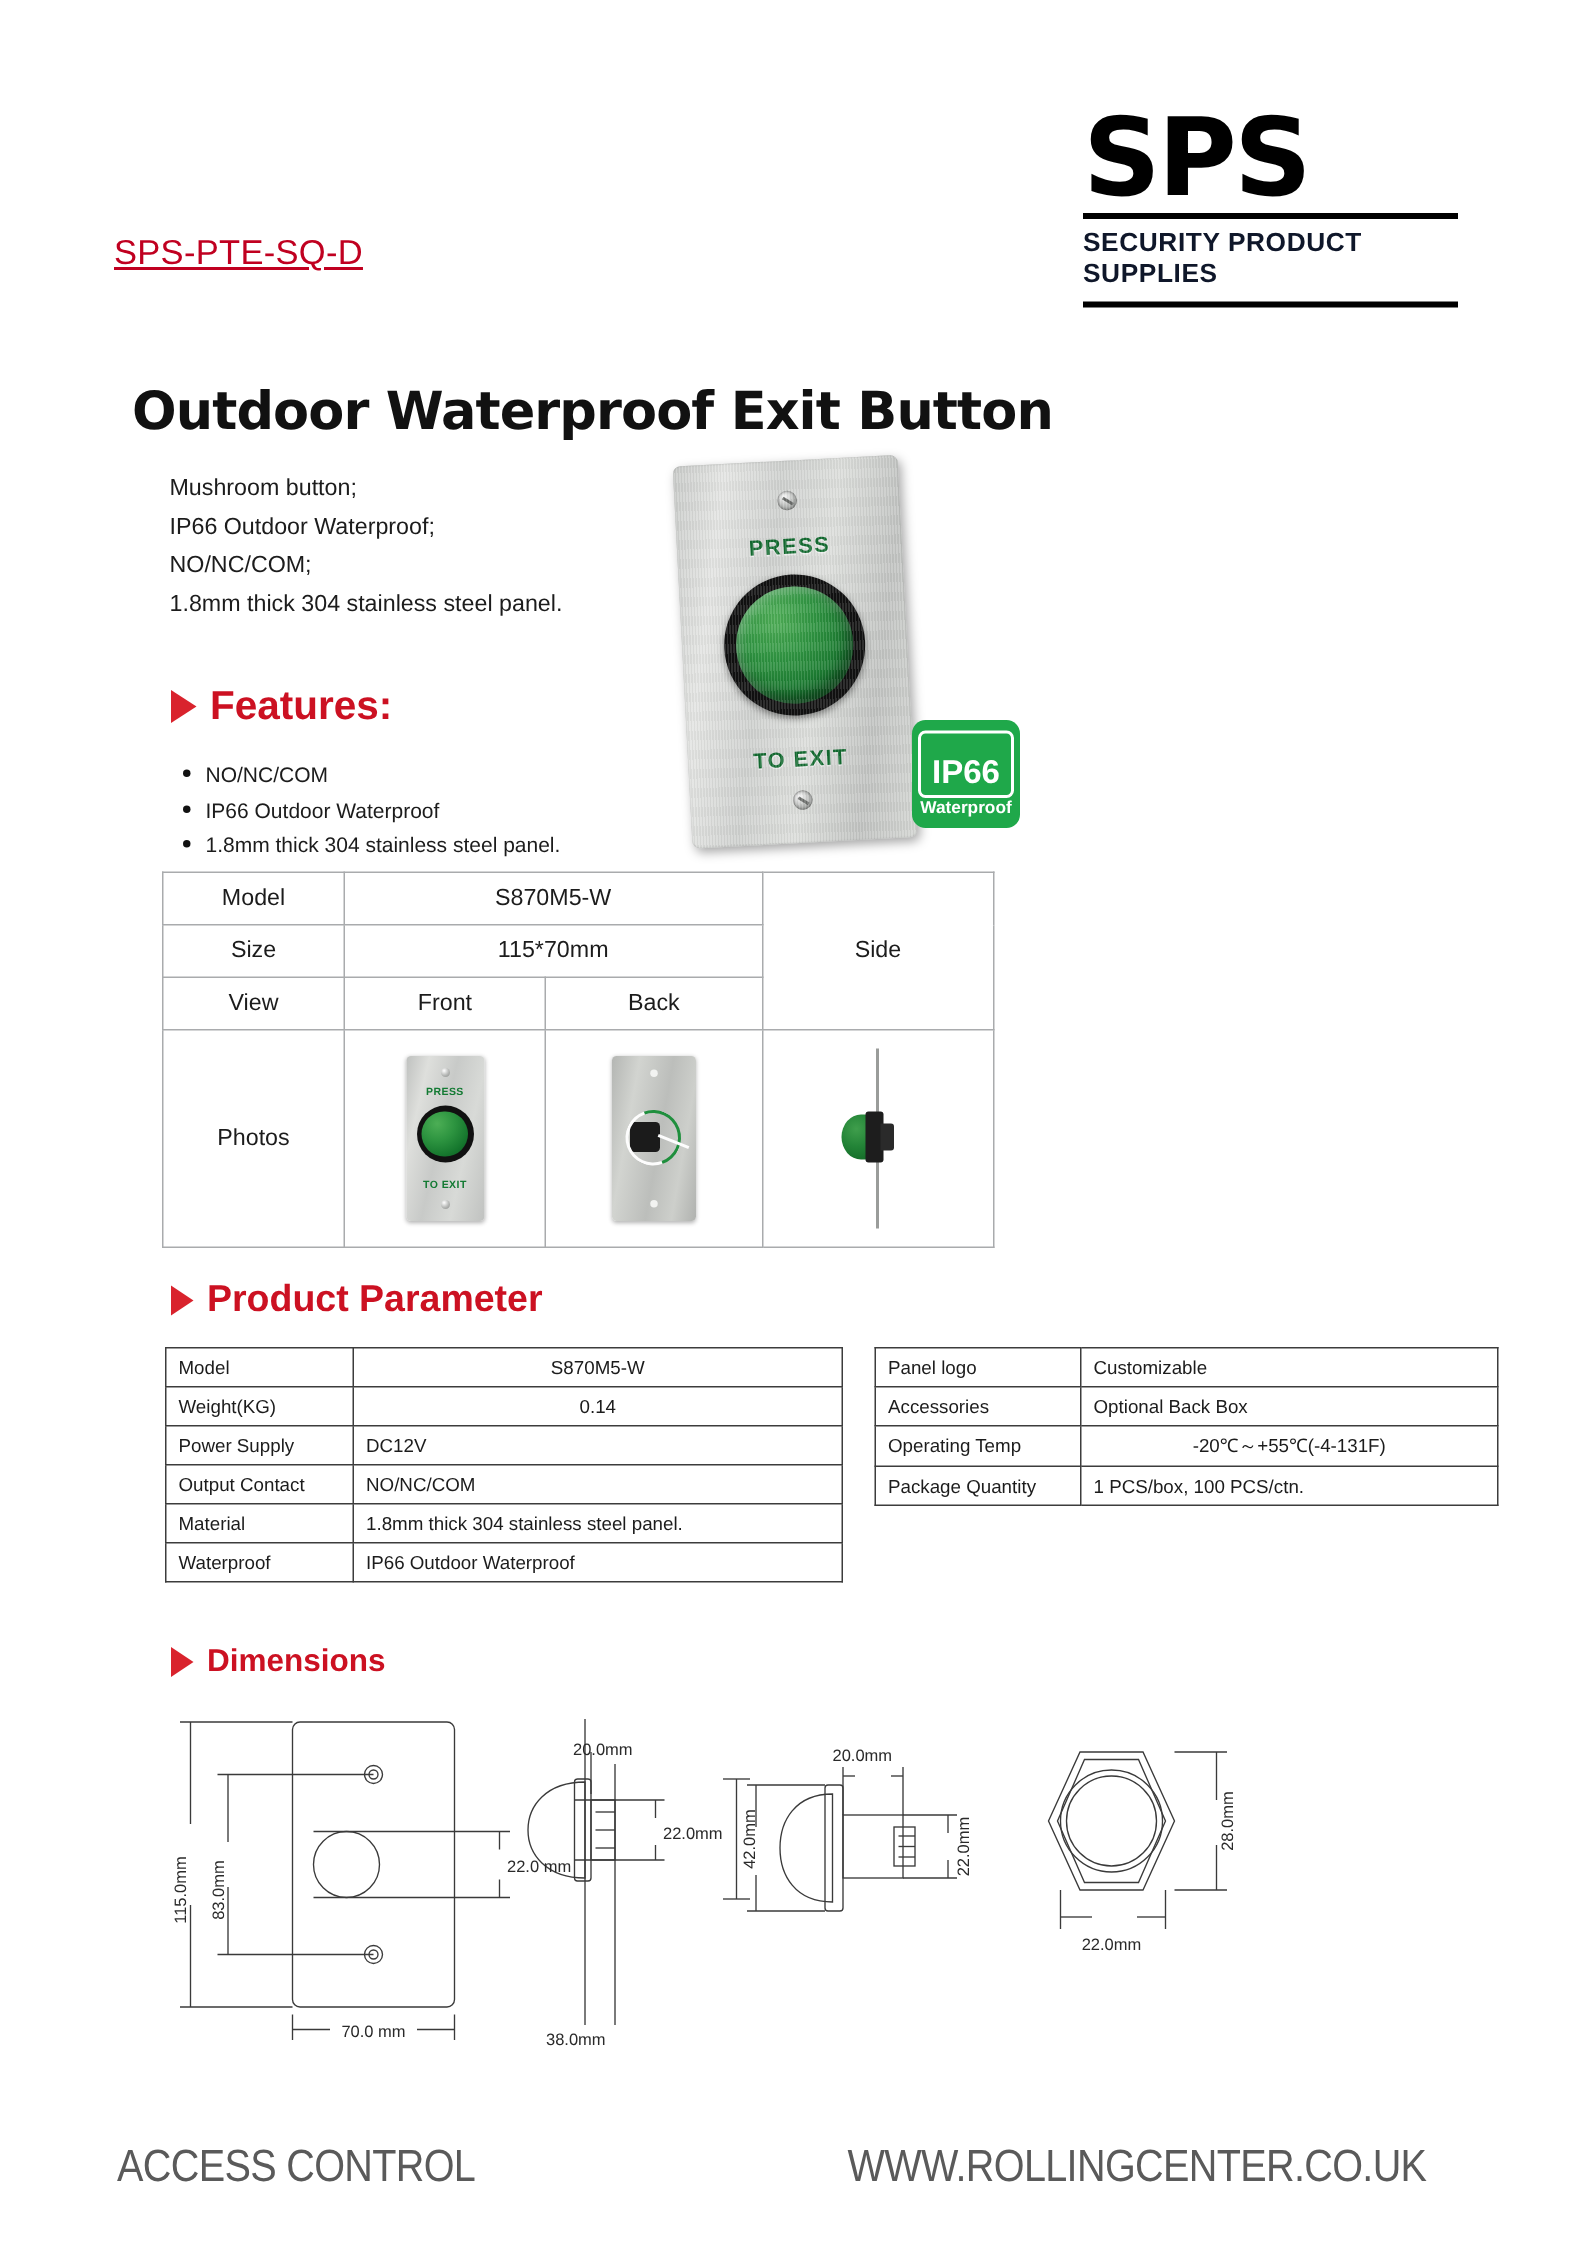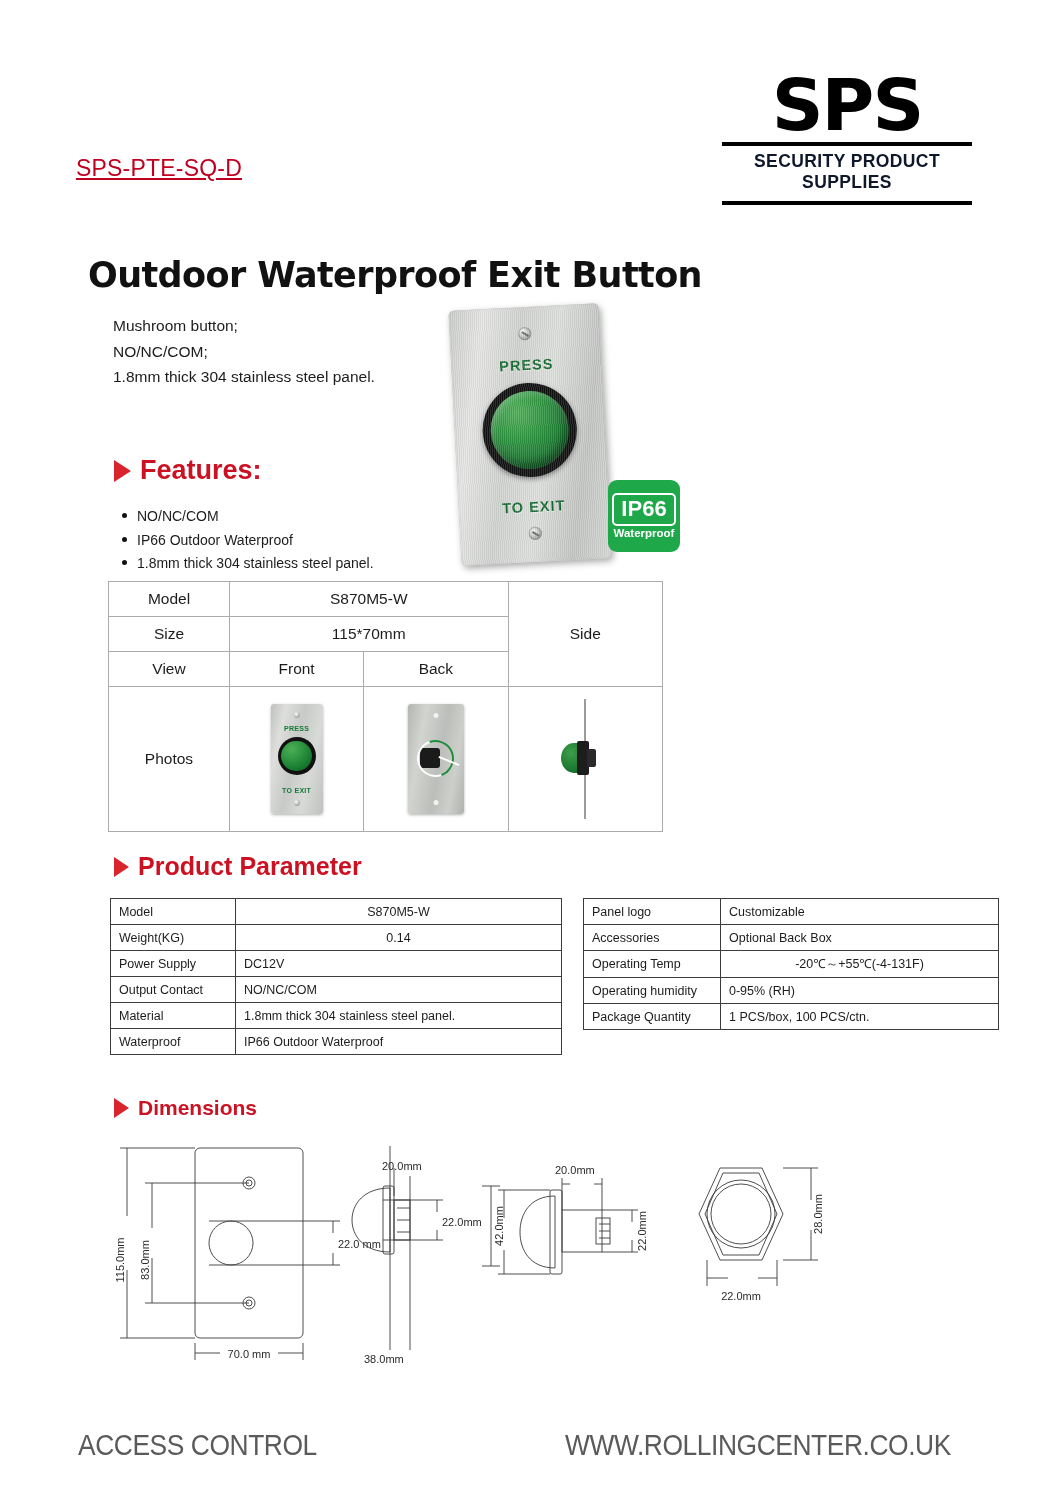--- a/index.html
+++ b/index.html
@@ -28,21 +28,21 @@
     color: #c00020;
     letter-spacing: 0.2px;
     white-space: nowrap;
     text-decoration: underline;
   }
   #logo-block {
     position: absolute;
     left: 722px;
     top: 72px;
     width: 250px;
-    text-align: center;
+    text-align: left;
   }
   #logo-word {
     font-family: "DejaVu Sans", sans-serif;
     font-size: 72px;
     font-weight: bold;
     line-height: 0.92;
     letter-spacing: -2px;
     color: #000;
   }
   .logo-rule {
@@ -178,21 +178,21 @@
     background: #1fa84a;
     border-radius: 9px;
     color: #fff;
     display: flex; flex-direction: column;
     align-items: center; justify-content: center;
     gap: 1px;
   }
   #ip-badge .ip-box {
     border: 2.5px solid #fff;
     border-radius: 5px;
-    padding: 1px 7px 2px 7px;
+    padding: 13px 7px 2px 7px;
     font-size: 22px; font-weight: bold; letter-spacing: 0px;
     font-family: "Liberation Sans", sans-serif;
   }
   #ip-badge .ip-sub { font-size: 11.5px; font-weight: bold; }
 
   
   #topTable {
     position: absolute;
     left: 108px; top: 581px;
     width: 555px; height: 249px;
@@ -306,20 +306,21 @@
     <div id="logo-word">SPS</div>
     <div class="logo-rule"></div>
     <div id="logo-sub">SECURITY PRODUCT SUPPLIES</div>
     <div class="logo-rule"></div>
   </div>
 
   <div id="title">Outdoor Waterproof Exit Button</div>
 
   <div id="intro">
     <div>Mushroom button;</div>
+    <div>IP66 Outdoor Waterproof;</div>
     <div>NO/NC/COM;</div>
     <div>1.8mm thick 304 stainless steel panel.</div>
   </div>
 
   <div class="sec-head" id="h-features">
     <span class="tri"></span>
     <span>Features:</span>
   </div>
 
   <div id="features-list">
@@ -452,24 +453,20 @@
     </tr>
     <tr>
       <td class="k">Accessories</td>
       <td>Optional Back Box</td>
     </tr>
     <tr>
       <td class="k">Operating Temp</td>
       <td class="v-center">-20℃～+55℃(-4-131F)</td>
     </tr>
     <tr>
-      <td class="k">Operating humidity</td>
-      <td>0-95% (RH)</td>
-    </tr>
-    <tr>
       <td class="k">Package Quantity</td>
       <td>1 PCS/box, 100 PCS/ctn.</td>
     </tr>
   </tbody>
     </table>
 
   <div class="sec-head" id="h-dims">
     <span class="tri"></span>
     <span>Dimensions</span>
   </div>

